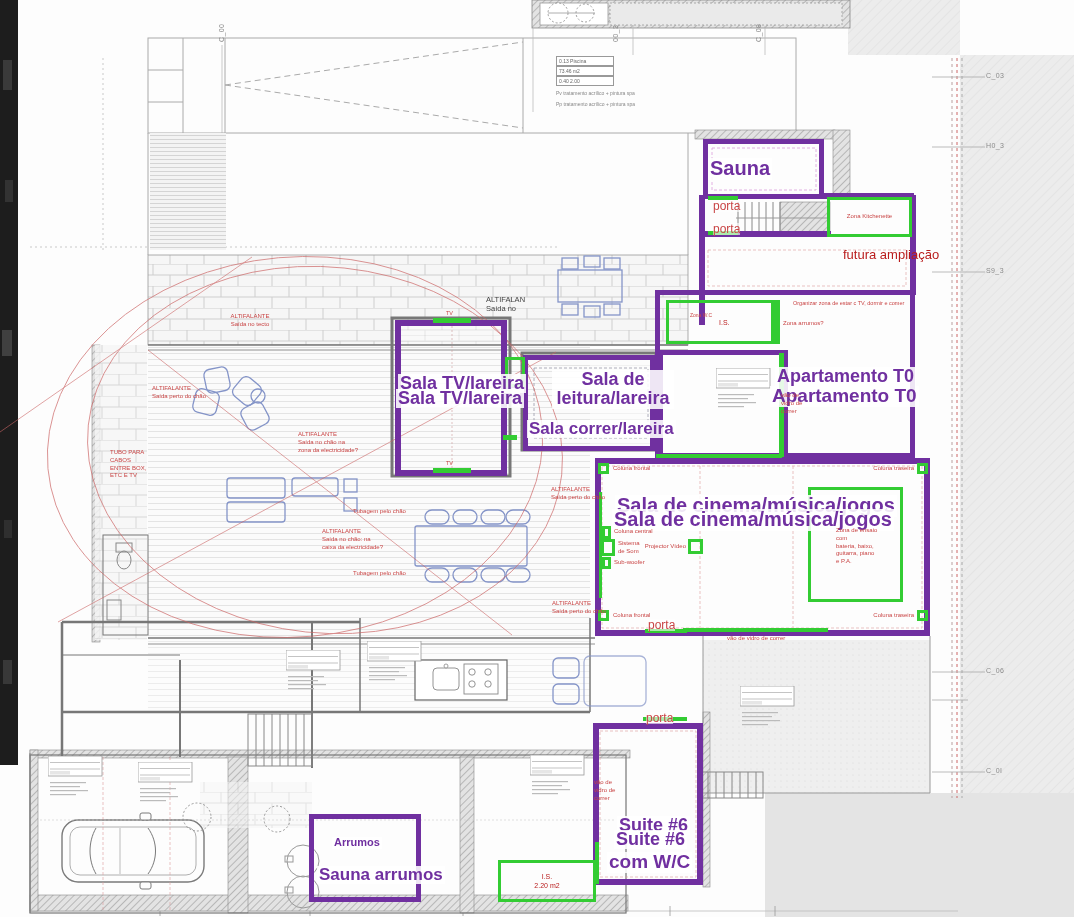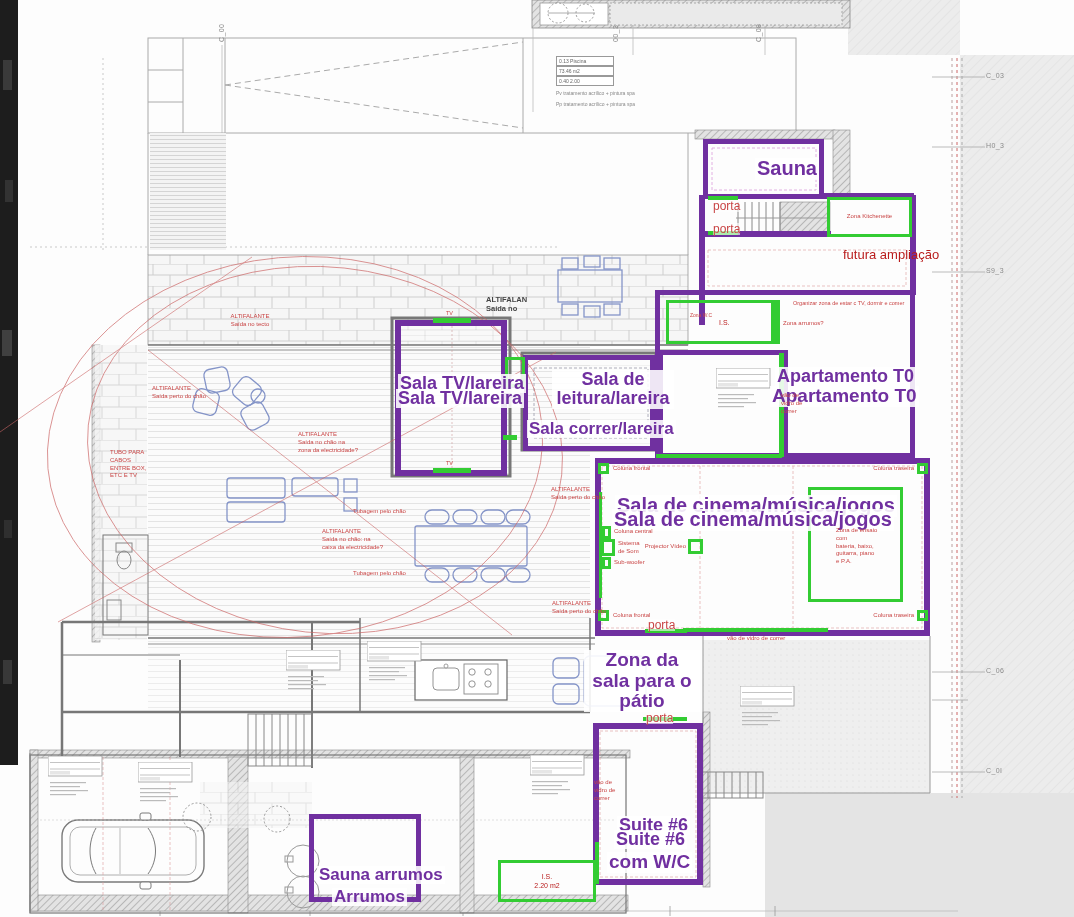--- a/index.html
+++ b/index.html
@@ -11,21 +11,21 @@
   .pfill{position:absolute;background:#7030a0}
   .gbox{position:absolute;border:3px solid #33cc33;box-sizing:border-box}
   .gfill{position:absolute;background:#33cc33}
   .room{position:absolute;font-weight:bold;color:#7030a0;background:rgba(255,255,255,.88);
         padding:0 2px;white-space:nowrap;line-height:1.08;font-size:18px}
   .wrap{white-space:normal;text-align:center}
   .note{position:absolute;font-size:6px;line-height:1.3;color:#c94545;white-space:pre-line}
   .c{text-align:center}
   .porta{position:absolute;font-size:12px;color:#c94545;background:rgba(255,255,255,.6);line-height:1}
   .mag{color:#b91c1c}
-  .blacknote{position:absolute;font-size:7.5px;font-weight:bold;color:#444;line-height:1.2;white-space:pre-line}
+  .blacknote{position:absolute;font-size:7.5px;font-weight:normal;color:#444;line-height:1.2;white-space:pre-line}
   .ref{position:absolute;font-size:7px;color:#8a8a8a;letter-spacing:.4px;white-space:nowrap}
   .rot{transform:rotate(-90deg);transform-origin:left top}
   .legend{position:absolute;font-size:5px;color:#666;line-height:1.4}
   .legend .row{border:1px solid #999;background:#fff;width:52px;padding:0 2px;line-height:1.6}
   .legend .notes{margin-top:4px;color:#888;white-space:pre-line}
 </style>
 </head>
 <body>
 
 <div id="stage">
@@ -324,21 +324,21 @@
         <use href="#tagnotes" x="140" y="788"></use>
     <use href="#tag" x="740" y="686"></use>
         <use href="#tagnotes" x="742" y="712"></use>
     <use href="#tag" x="716" y="368"></use>
         <use href="#tagnotes" x="718" y="394"></use>
     <use href="#tag" x="530" y="755"></use>
         <use href="#tagnotes" x="532" y="781"></use>
   </g>
 </svg>
 
-<div class="pbox" style="left:703px;top:139px;width:121px;height:60px;display:flex;align-items:center;justify-content:flex-end">
+<div class="pbox" style="left:703px;top:139px;width:121px;height:60px;display:flex;align-items:center;justify-content:flex-start">
   <span class="room" style="position:static;font-size:20px">Sauna</span>
 </div>
 <div class="pfill" style="left:699px;top:195px;width:6px;height:130px"></div>
 <div class="pfill" style="left:699px;top:231px;width:132px;height:6px"></div>
 <div class="pfill" style="left:910px;top:195px;width:6px;height:100px"></div>
 <div class="pfill" style="left:824px;top:193px;width:90px;height:6px"></div>
 <div class="pbox" style="left:655px;top:290px;width:260px;height:168px"></div>
 <div class="pbox" style="left:658px;top:350px;width:130px;height:110px"></div>
 <div class="gfill" style="left:779px;top:353px;width:5px;height:104px"></div>
 <div class="pbox" style="left:595px;top:458px;width:335px;height:178px;border-width:6px"></div>
@@ -380,25 +380,24 @@
 <div class="gbox" style="left:917px;top:610px;width:11px;height:11px"></div>
 
 <div class="room" style="left:398px;top:374px;font-size:18px">Sala TV/lareira</div>
 <div class="room" style="left:396px;top:389px;font-size:18px">Sala TV/lareira</div>
 <div class="room wrap" style="left:552px;top:370px;width:118px;font-size:18px">Sala de leitura/lareira</div>
 <div class="room" style="left:527px;top:420px;font-size:17px">Sala correr/lareira</div>
 <div class="room" style="left:775px;top:367px;font-size:18px">Apartamento T0</div>
 <div class="room" style="left:770px;top:386px;font-size:19px">Apartamento T0</div>
 <div class="room" style="left:615px;top:495px;font-size:20px">Sala de cinema/música/jogos</div>
 <div class="room" style="left:612px;top:509px;font-size:20px">Sala de cinema/música/jogos</div>
-<div class="room wrap" style="left:584px;top:650px;width:112px;font-size:19px">Zona da sala para o pátio</div>
 <div class="room" style="left:617px;top:816px;font-size:18px">Suite #6</div>
 <div class="room" style="left:614px;top:830px;font-size:18px">Suite #6</div>
 <div class="room" style="left:607px;top:852px;font-size:19px">com W/C</div>
-<div class="room" style="left:332px;top:888px;font-size:17px">Arrumos</div>
+<div class="room" style="left:332px;top:837px;font-size:11px">Arrumos</div>
 <div class="room" style="left:317px;top:866px;font-size:17px">Sauna arrumos</div>
 <div class="note mag" style="left:843px;top:247px;font-size:13px;white-space:nowrap">futura ampliação</div>
 
 <div class="note c" style="left:205px;top:313px;width:90px">ALTIFALANTE
 Saída no tecto</div>
 <div class="note" style="left:152px;top:385px">ALTIFALANTE
 Saída perto do chão</div>
 <div class="note" style="left:298px;top:431px">ALTIFALANTE
 Saída no chão na
 zona da electricidade?</div>

